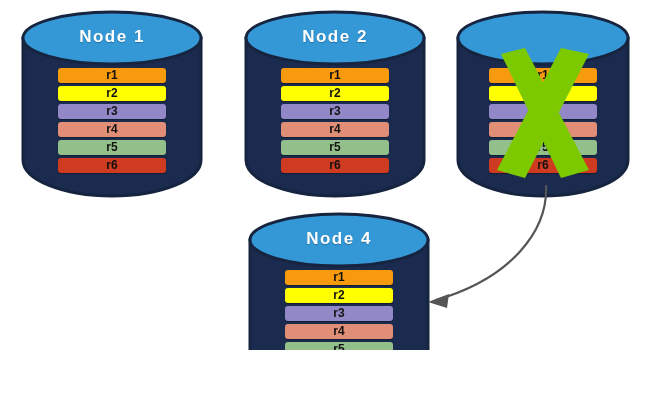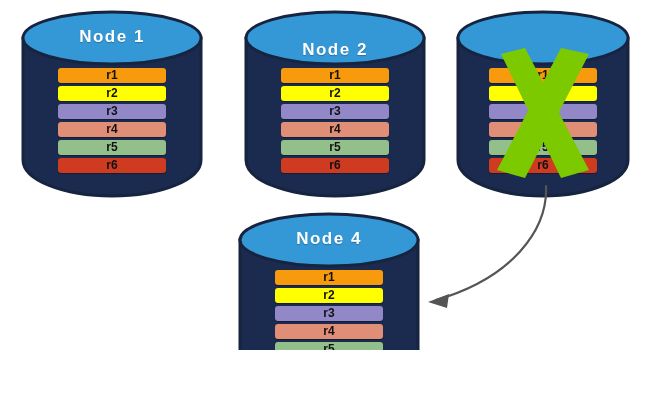--- a/index.html
+++ b/index.html
@@ -115,21 +115,21 @@
         <span class="row-label">r6</span>
       </div>
     </div>
   </div>
 
   <div class="node" style="left:243px; top:8px; width:184px; height:190px;">
     <svg class="node-svg" width="184" height="190" viewBox="0 0 184 190">
       <path d="M3,30 L3,152 A 89 36 0 0 0 181,152 L181,30 Z" fill="#1b2b4f" stroke="#16243f" stroke-width="3"></path>
       <ellipse cx="92" cy="30" rx="89" ry="26" fill="#3498d6" stroke="#16243f" stroke-width="3"></ellipse>
     </svg>
-    <div class="node-title" style="top:32px;">Node 2</div>
+    <div class="node-title" style="top:19px;">Node 2</div>
     <div class="rows" style="top:60px; padding:0 38px; box-sizing:border-box;">
       <div class="row" style="background:#f79a0e;">
         <span class="row-label">r1</span>
       </div>
       <div class="row" style="background:#ffff00;">
         <span class="row-label">r2</span>
       </div>
       <div class="row" style="background:#9287c7;">
         <span class="row-label">r3</span>
       </div>
@@ -172,21 +172,21 @@
     </div>
 
     <svg class="cross-layer" width="176" height="190" viewBox="0 0 176 190" style="left:0; top:0;">
       <g fill="#7cc900">
         <polygon points="46,46 70,40 134,162 106,170"></polygon>
         <polygon points="134,46 106,40 42,162 70,170"></polygon>
       </g>
     </svg>
   </div>
 
-  <div class="node" style="left:237px; top:210px; width:184px; height:190px;">
+  <div class="node" style="left:247px; top:210px; width:184px; height:190px;">
     <svg class="node-svg" width="184" height="190" viewBox="0 0 184 190">
       <path d="M3,30 L3,152 A 89 36 0 0 0 181,152 L181,30 Z" fill="#1b2b4f" stroke="#16243f" stroke-width="3"></path>
       <ellipse cx="92" cy="30" rx="89" ry="26" fill="#3498d6" stroke="#16243f" stroke-width="3"></ellipse>
     </svg>
     <div class="node-title" style="top:19px;">Node 4</div>
     <div class="rows" style="top:60px; padding:0 38px; box-sizing:border-box;">
       <div class="row" style="background:#f79a0e;">
         <span class="row-label">r1</span>
       </div>
       <div class="row" style="background:#ffff00;">

